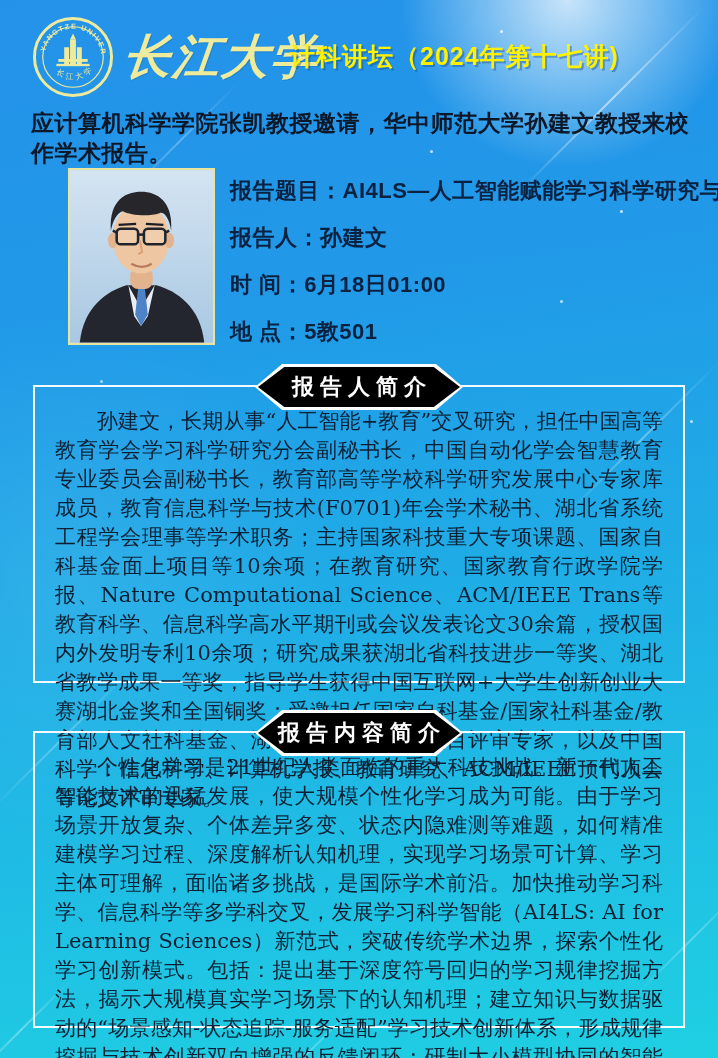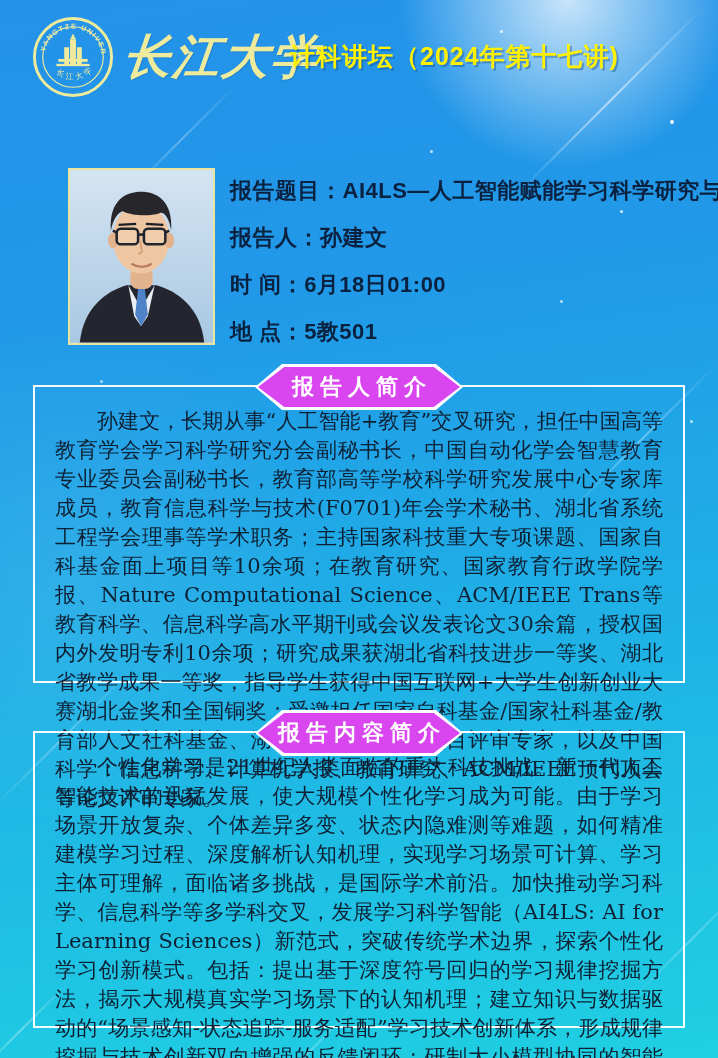--- a/index.html
+++ b/index.html
@@ -51,21 +51,21 @@
     border:2px solid rgba(255,255,255,.95);
   }
   .box-speaker{top:385px;height:298px;}
   .box-content{top:731px;height:297px;}
   .banner{
     position:absolute;left:50%;top:0;transform:translate(-50%,-50%);
     width:208px;height:46px;background:#fff;
     clip-path:polygon(13% 0%,87% 0%,100% 50%,87% 100%,13% 100%,0% 50%);
   }
   .banner-inner{
-    position:absolute;left:3px;top:3px;right:3px;bottom:3px;background:#d946ef;
+    position:absolute;left:3px;top:3px;right:3px;bottom:3px;background:#000000;
     clip-path:polygon(13% 0%,87% 0%,100% 50%,87% 100%,13% 100%,0% 50%);
     display:flex;align-items:center;justify-content:center;text-align:center;
   }
   .banner-inner span{
     color:#ffffff;font-size:22px;font-weight:bold;letter-spacing:6px;text-indent:6px;white-space:nowrap;
   }
   .body-text{
     padding:20px 20px 0 20px;text-indent:2em;text-align:justify;
     font-family:"DejaVu Serif",serif;font-size:21px;line-height:29px;color:#0d2033;
   }
@@ -111,20 +111,21 @@
         <rect x="46" y="32" width="5" height="18"></rect>
         <rect x="27" y="44" width="30" height="3"></rect>
         <rect x="25" y="49" width="34" height="2.4"></rect>
         <polygon points="42,18 39,24 45,24"></polygon>
       </g>
     </svg>
     <div class="uni-name">长江大学</div>
   </div>
   <div class="forum-title">计科讲坛（2024年第十七讲)</div>
 
+  <div class="announcement">应计算机科学学院张凯教授邀请，华中师范大学孙建文教授来校作学术报告。</div>
 
   <div class="photo">
     <svg viewBox="0 0 147 177">
       <defs>
         <linearGradient id="pbg" x1="0" y1="0" x2="0" y2="1">
           <stop offset="0" stop-color="#d4e4f2"></stop>
             <stop offset="1" stop-color="#a9c8e2"></stop>
         </linearGradient>
       </defs>
       <rect width="147" height="177" fill="url(#pbg)"></rect>

